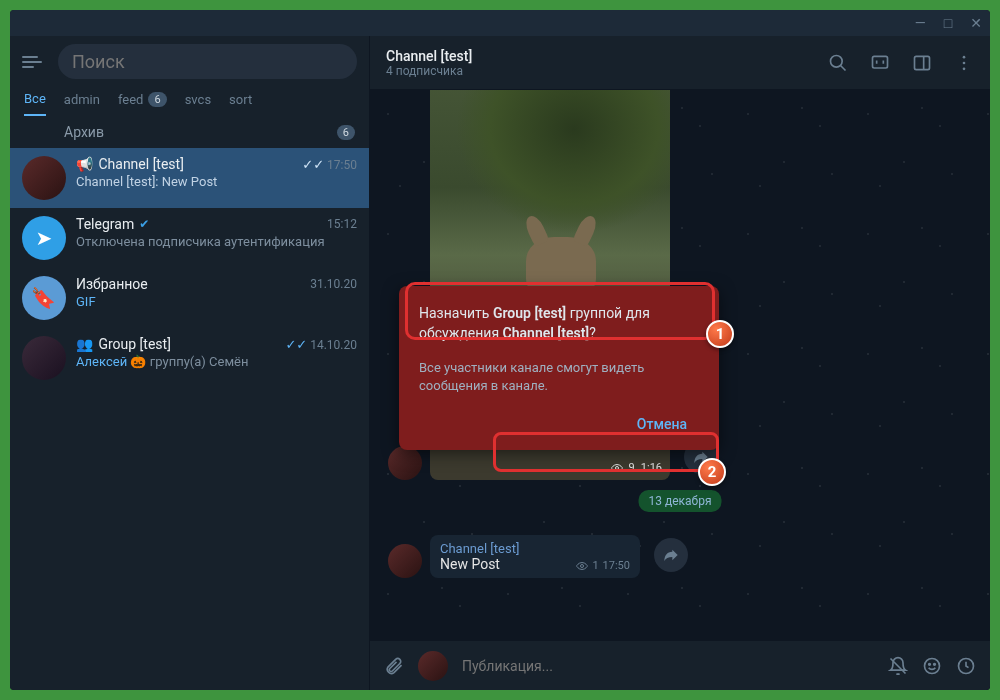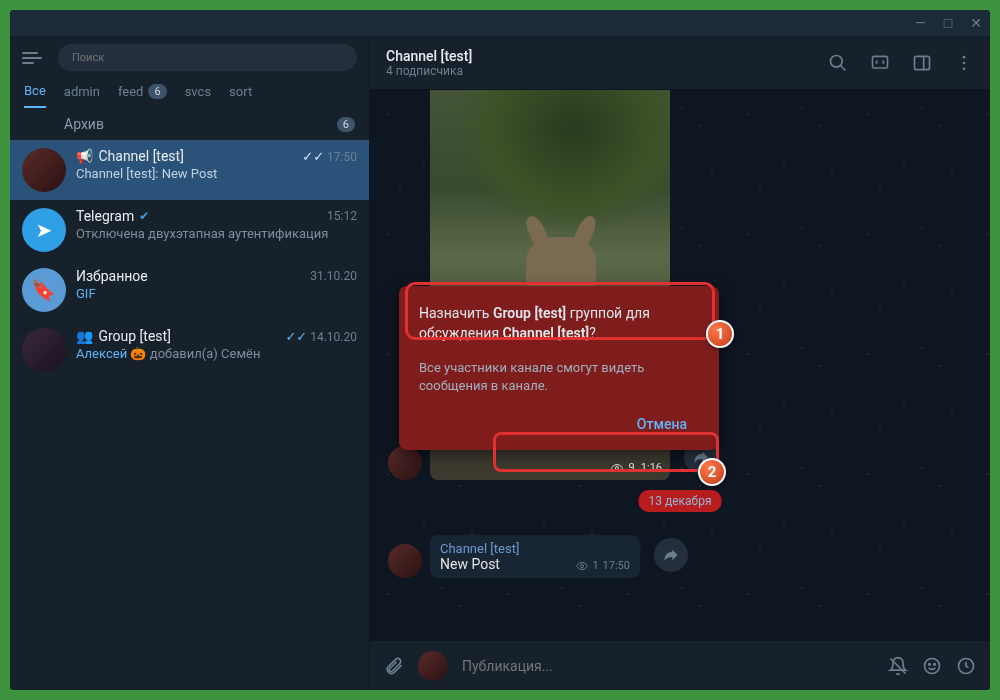--- a/index.html
+++ b/index.html
@@ -8,21 +8,21 @@
   .app { width:980px; height:680px; background:#17212b; border-radius:4px; overflow:hidden; position:relative; display:flex; flex-direction:column; }
   .titlebar { height:26px; background:#1d2a38; display:flex; justify-content:flex-end; align-items:center; padding:0 8px; gap:18px; }
   .titlebar span { color:#6b7f91; font-size:14px; line-height:1; }
   .main { flex:1; display:flex; min-height:0; }
   .sidebar { width:360px; background:#17212b; display:flex; flex-direction:column; border-right:1px solid #0e1621; }
   .chat-panel { flex:1; display:flex; flex-direction:column; position:relative; background:#0e1621; }
   .top-row { display:flex; align-items:center; padding:8px 12px; gap:10px; }
   .menu-btn { width:26px; display:flex; flex-direction:column; gap:3px; }
   .menu-btn i { display:block; height:2px; background:#6b7f91; border-radius:1px; }
   .menu-btn i:nth-child(1){width:16px} .menu-btn i:nth-child(2){width:20px} .menu-btn i:nth-child(3){width:12px}
-  .search { flex:1; background:#242f3d; border-radius:18px; padding:7px 14px; color:#6b7f91; font-size:11px; border:none; outline:none; }
+  .search { flex:1; background:#242f3d; border-radius:18px; padding:7px 14px; color:#6b7f91; font-size:18px; border:none; outline:none; }
   .tabs { display:flex; gap:18px; padding:4px 14px 0 14px; font-size:13px; color:#6b7f91; }
   .tab { display:flex; align-items:center; gap:5px; padding-bottom:8px; cursor:pointer; }
   .tab.active { color:#5eb5f7; border-bottom:2px solid #5eb5f7; }
   .badge { background:#3e546a; color:#cfd8e0; border-radius:9px; padding:1px 6px; font-size:11px; }
   .archive { display:flex; justify-content:space-between; align-items:center; padding:8px 14px; color:#8a9aa9; font-size:14px; background:#17212b;margin-left:40px; }
   .chats { flex:1; overflow:hidden; }
   .chat-item { display:flex; gap:10px; padding:8px 12px; align-items:flex-start; }
   .chat-item.selected { background:#2b5278; }
   .avatar { width:44px; height:44px; border-radius:50%; flex:0 0 44px; display:flex; align-items:center; justify-content:center; font-size:20px; color:#fff; }
   .av-red { background:linear-gradient(135deg,#5a2a2a,#2a1212); }
@@ -54,21 +54,21 @@
     background-size:120px 120px; }
   .msg-wrap { position:absolute; left:60px; bottom:160px; }
   .msg-av { position:absolute; left:18px; bottom:160px; width:34px; height:34px; border-radius:50%; background:linear-gradient(135deg,#5a2a2a,#2a1212); }
   .photo-msg { width:240px; height:450px; border-radius:8px; overflow:hidden; position:relative; background:linear-gradient(180deg,#4a5a3a 0%,#3a4a2e 35%,#5a6a48 50%,#3c3a2e 80%); }
   .tree-shape { position:absolute; top:0; left:0; right:0; height:55%; background:radial-gradient(ellipse 70% 60% at 60% 40%,#2a3a1e 0%,#3e5228 50%,transparent 70%); }
   .deer-shape { position:absolute; top:46%; left:40%; width:70px; height:60px; background:#7a6a50; border-radius:40% 40% 30% 30%; }
   .deer-ear { position:absolute; width:16px; height:30px; background:#7a6a50; border-radius:50% 50% 20% 20%; top:-22px; }
   .deer-ear.l{left:2px; transform:rotate(-25deg);} .deer-ear.r{right:2px; transform:rotate(25deg);}
   .vid-meta { position:absolute; right:8px; bottom:6px; color:#e0e0e0; font-size:11px; display:flex; gap:6px; align-items:center; }
   .share-btn { position:absolute; bottom:166px; left:314px; width:34px; height:34px; border-radius:50%; background:#242f3d; display:flex; align-items:center; justify-content:center; color:#6b7f91; }
-  .date-pill { position:absolute; bottom:128px; left:50%; transform:translateX(-50%); background:#b91c1c; color:#8fb6d6; font-size:12px; padding:4px 10px; border-radius:10px; }
+  .date-pill { position:absolute; bottom:128px; left:50%; transform:translateX(-50%); background:#14532d; color:#8fb6d6; font-size:12px; padding:4px 10px; border-radius:10px; }
   .text-msg-av { position:absolute; left:18px; bottom:62px; width:34px; height:34px; border-radius:50%; background:linear-gradient(135deg,#5a2a2a,#2a1212); }
   .text-msg { position:absolute; left:60px; bottom:62px; background:#182533; border-radius:8px; padding:6px 10px; min-width:210px; }
   .msg-sender { color:#6b9bd1; font-size:13px; }
   .msg-text { color:#e5e5e5; font-size:14px; }
   .msg-meta { color:#6b7f91; font-size:11px; text-align:right; display:flex; gap:4px; justify-content:flex-end; align-items:center; }
   .share-btn2 { position:absolute; bottom:68px; left:284px; width:34px; height:34px; border-radius:50%; background:#242f3d; display:flex; align-items:center; justify-content:center; color:#6b7f91; }
   .composer { height:50px; background:#17212b; display:flex; align-items:center; padding:0 14px; gap:14px; border-top:1px solid #0e1621; }
   .composer input { flex:1; background:transparent; border:none; outline:none; color:#e5e5e5; font-size:14px; }
   .composer .cicn { color:#6b7f91; }
   .comp-av { width:30px; height:30px; border-radius:50%; background:linear-gradient(135deg,#5a2a2a,#2a1212); }
@@ -142,21 +142,21 @@
         <div class="chat-item">
           <div class="avatar av-tg">
                 <span>➤</span>
               </div>
           <div class="chat-body">
             <div class="chat-line1">
               <span>Telegram</span>
               <span class="verify">✔</span>
               <span class="meta">15:12</span>
             </div>
-            <div class="chat-line2">Отключена двухэтапная аутентификация</div>
+            <div class="chat-line2">Отключена подписчика аутентификация</div>
           </div>
         </div>
         <div class="chat-item">
           <div class="avatar av-save">
                 <span>🔖</span>
               </div>
           <div class="chat-body">
             <div class="chat-line1">
               <span>Избранное</span>
               <span class="meta">31.10.20</span>
@@ -168,21 +168,21 @@
           <div class="avatar av-grp"></div>
           <div class="chat-body">
             <div class="chat-line1">
               <span>👥</span>
               <span>Group [test]</span>
               <span class="meta"><span class="check">✓✓</span> <span>14.10.20</span></span>
             </div>
             <div class="chat-line2">
               <span style="color:#5eb5f7">Алексей</span>
               <span class="pumpkin">🎃</span>
-              <span> добавил(а) Семён</span>
+              <span> группу(а) Семён</span>
             </div>
           </div>
         </div>
       </div>
     </div>
 
     <div class="chat-panel">
       <div class="ch-header">
         <div>
           <div class="ch-title">Channel [test]</div>

